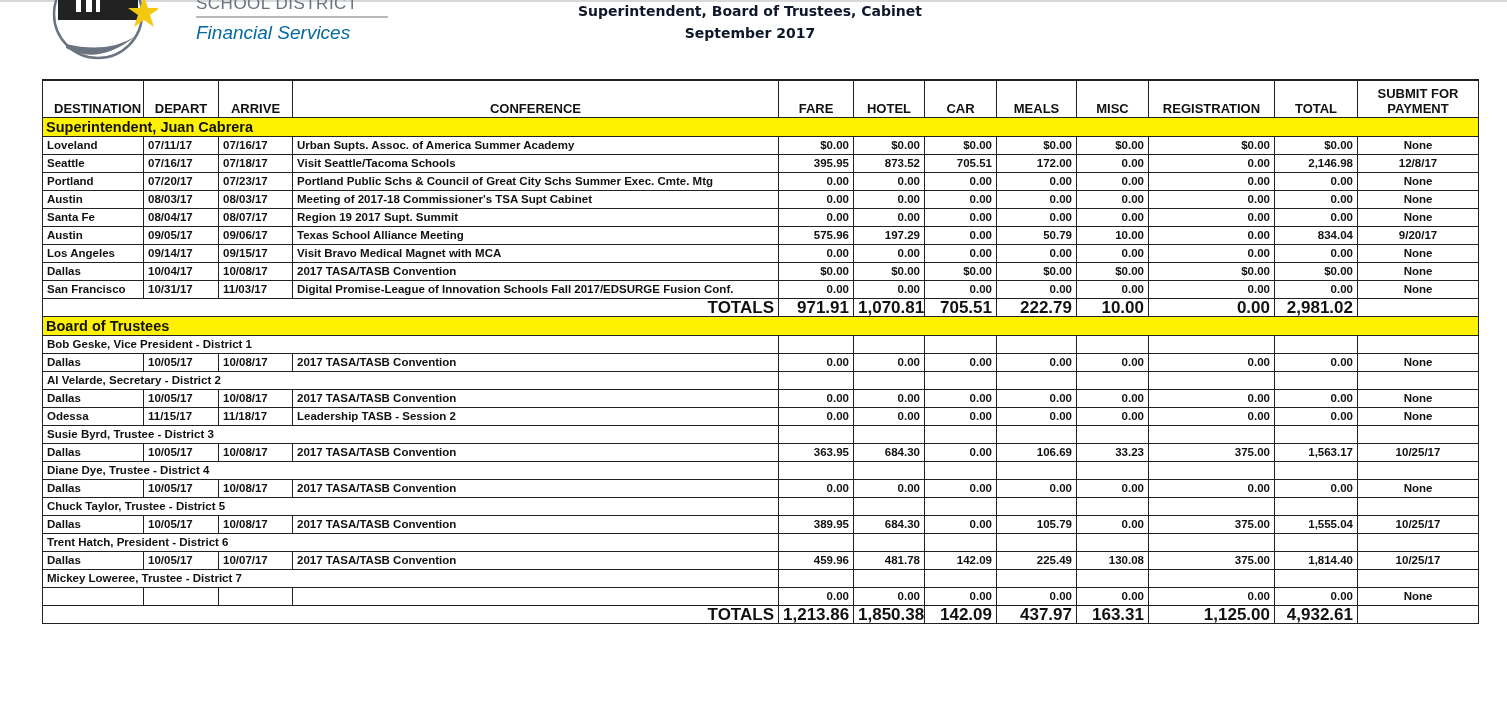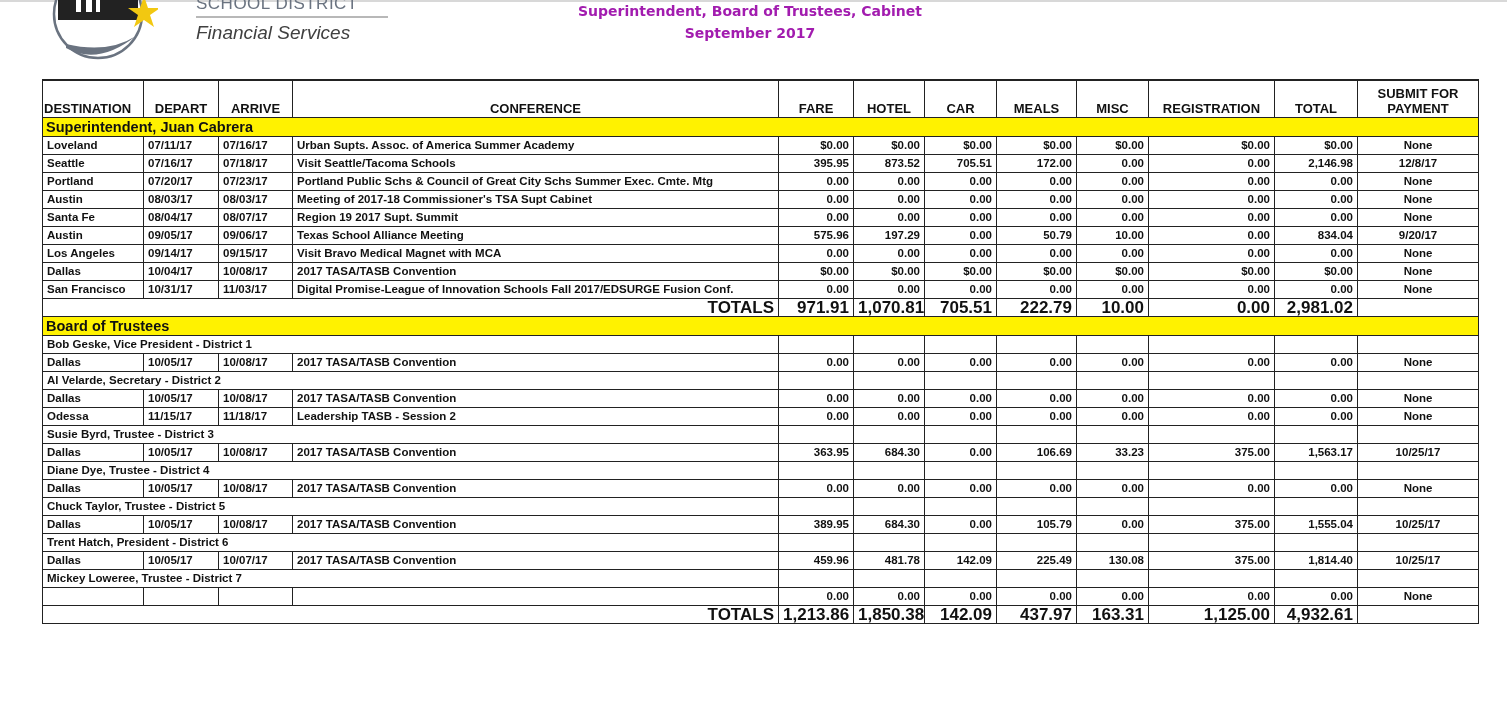--- a/index.html
+++ b/index.html
@@ -5,30 +5,30 @@
   html, body { margin: 0; padding: 0; background: #ffffff; }
   body { width: 1507px; height: 710px; position: relative; overflow: hidden; font-family: "Liberation Sans", sans-serif; color: #111; }
 
   .top-line { position: absolute; left: 0; top: 0; width: 1507px; height: 2px; background: #d8d8d8; }
 
   
   .logo { position: absolute; left: 38px; top: -20px; width: 120px; height: 82px; }
   .logo-text { position: absolute; left: 196px; top: -6px; }
   .logo-district { font-family: "Liberation Sans", sans-serif; font-size: 17px; color: #6a7380; letter-spacing: 0.5px; line-height: 20px; }
   .logo-rule { width: 192px; height: 2px; background: #b8b8b8; margin: 2px 0 4px 0; }
-  .logo-fin { font-family: "Liberation Sans", sans-serif; font-style: italic; font-size: 19px; color: #404040; line-height: 22px; }
+  .logo-fin { font-family: "Liberation Sans", sans-serif; font-style: italic; font-size: 19px; color: #0369a1; line-height: 22px; }
 
   
-  .title { position: absolute; left: 500px; width: 500px; top: 0; text-align: center; font-family: "DejaVu Sans", sans-serif; font-weight: bold; font-size: 14px; line-height: 22px; color: #a21caf; }
+  .title { position: absolute; left: 500px; width: 500px; top: 0; text-align: center; font-family: "DejaVu Sans", sans-serif; font-weight: bold; font-size: 14px; line-height: 22px; color: #0f172a; }
 
   
   table.report { position: absolute; left: 42px; top: 79px; border-collapse: collapse; table-layout: fixed; width: 1436px; font-family: "Liberation Sans", sans-serif; font-size: 11.5px; font-weight: bold; }
   table.report td, table.report th { border: 1.5px solid #222; padding: 0 4px; height: 17px; line-height: 17px; white-space: nowrap; overflow: hidden; }
   table.report thead th { height: 35px; vertical-align: bottom; font-size: 13px; line-height: 15px; padding-bottom: 1px; text-align: center; border-top: 2px solid #222; }
-  table.report thead th.left { text-align: left; padding-left: 1px; }
+  table.report thead th.left { text-align: left; padding-left: 11px; }
   tr.section td { background: #fff200; font-size: 14.5px; padding-left: 3px; height: 18px; line-height: 18px; border-left: 1.5px solid #222; border-right: 1.5px solid #222; margin-left: 12px; }
   tr.person td.pname { font-size: 11.5px; }
   td.num { text-align: right; padding-right: 3px; }
   td.ctr { text-align: center; }
   td.totals-label { text-align: right; font-size: 13px; padding-right: 3px; }
   tr.totals td { font-size: 17px; }
 </style>
 </head>
 <body>
 

